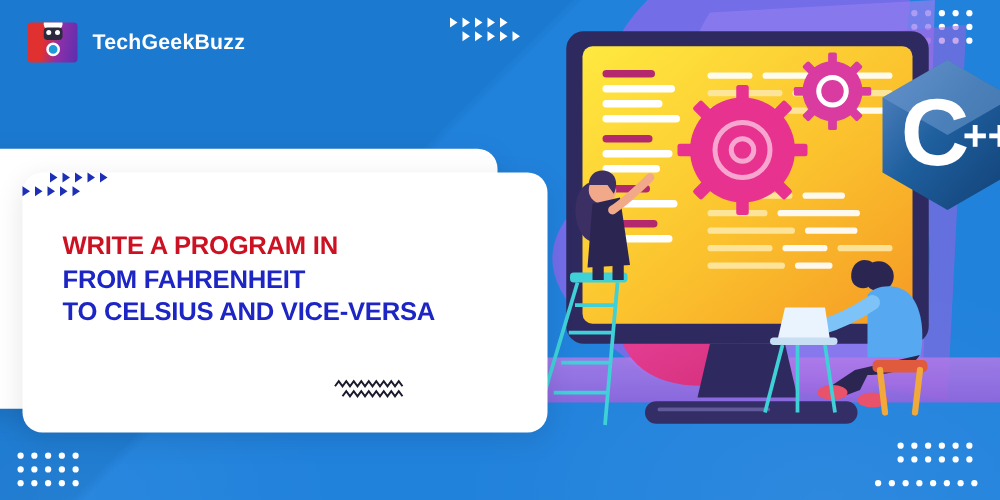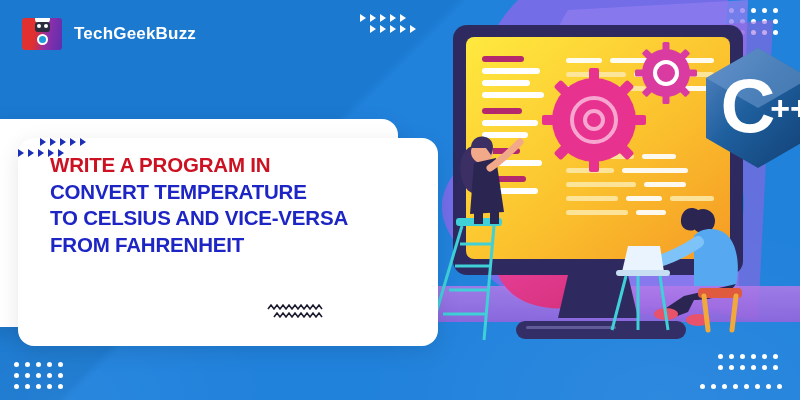--- a/index.html
+++ b/index.html
@@ -87,21 +87,21 @@
 
   
   .card {
     position:absolute; left:-22px; top:119px;
     width:420px; height:208px;
     background:#ffffff;
     border-radius:16px;
     box-shadow:0 6px 22px rgba(0,0,0,.10);
   }
   .headline {
-    position:absolute; left:50px; top:152px;
+    position:absolute; left:50px; top:184px;
     width:340px;
     font-size:20.5px; font-weight:bold;
     line-height:1.30;
     letter-spacing:-0.2px;
     text-transform:uppercase;
   }
   .headline .l { display:block; white-space:nowrap; }
   .headline .red  { color:#cc1122; }
   .headline .blue { color:#1d25c4; }
 
@@ -396,23 +396,22 @@
         <i class="tri"></i>
         <i class="tri"></i>
         <i class="tri"></i>
         <i class="tri"></i>
         <i class="tri"></i>
       </div>
   </div>
 
   <div class="headline">
     <span class="l red">WRITE A PROGRAM IN</span>
-    <span class="l blue">CONVERT TEMPERATURE</span>
+    <span class="l blue">FROM FAHRENHEIT</span>
     <span class="l blue">TO CELSIUS AND VICE-VERSA</span>
-    <span class="l blue">FROM FAHRENHEIT</span>
   </div>
 
   <div class="squiggle">
     <svg width="76" height="18" viewBox="0 0 76 18" xmlns="http://www.w3.org/2000/svg">
       <path d="M2 6 l3 -4 l3 4 l3 -4 l3 4 l3 -4 l3 4 l3 -4 l3 4 l3 -4 l3 4 l3 -4 l3 4 l3 -4 l3 4 l3 -4 l3 4 l3 -4 l3 4" fill="none" stroke="#1b1b2e" stroke-width="1.6"></path>
       <path d="M8 14 l3 -4 l3 4 l3 -4 l3 4 l3 -4 l3 4 l3 -4 l3 4 l3 -4 l3 4 l3 -4 l3 4 l3 -4 l3 4 l3 -4 l3 4" fill="none" stroke="#1b1b2e" stroke-width="1.6"></path>
     </svg>
   </div>
 
 </div>

